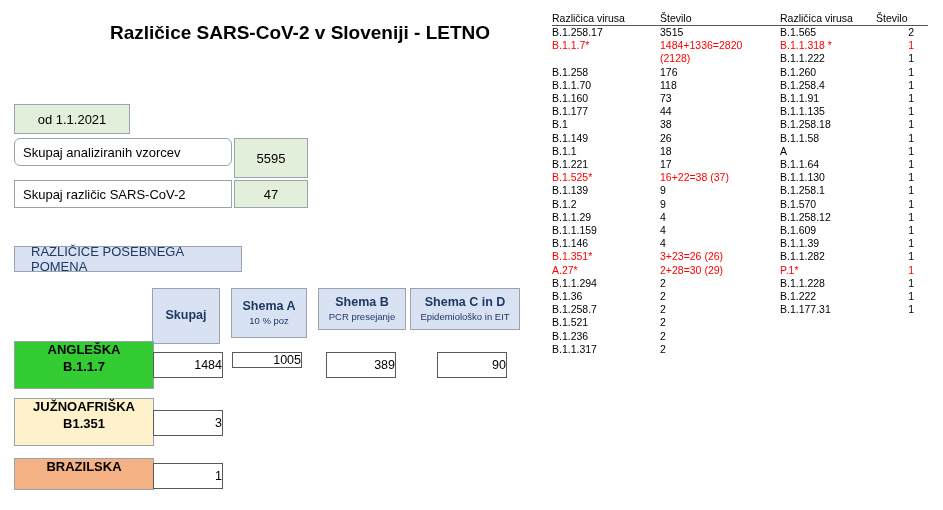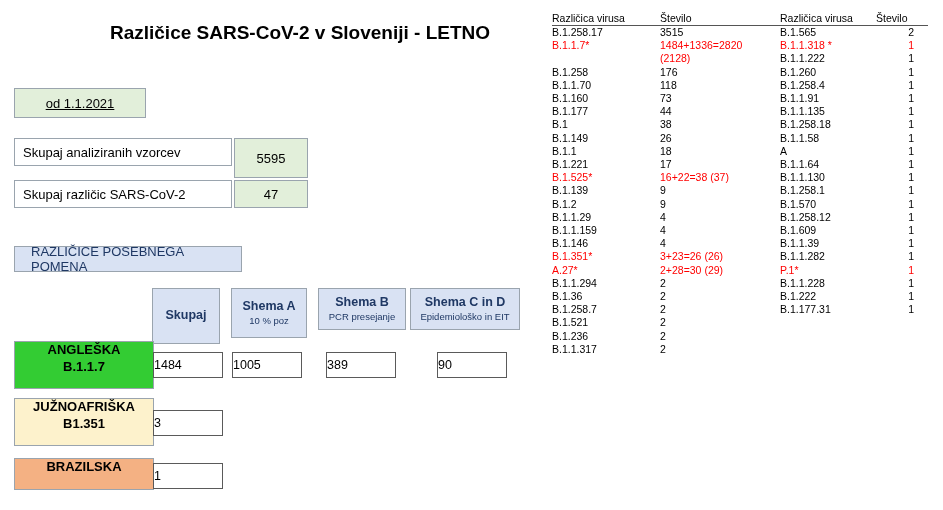--- a/index.html
+++ b/index.html
@@ -87,21 +87,21 @@
     text-align: center;
     line-height: 1.3;
   }
 
   .numbox {
     position: absolute;
     border: 1px solid #5a5a5a;
     background: #ffffff;
     display: flex;
     align-items: center;
-    justify-content: flex-start;
+    justify-content: flex-end;
     font-size: 12.5px;
     color: #000;
   }
 
   
   .tbl {
     position: absolute;
     font-size: 10.5px;
     color: #000;
     border-collapse: collapse;
@@ -126,25 +126,25 @@
   .tbl2 th.c1 { text-align: left; padding-right: 0; }
   .red { color: #ff0000; }
 </style>
 </head>
 <body>
 
 <div id="root">
 
   <div class="title">Različice SARS-CoV-2 v Sloveniji - LETNO</div>
 
-  <div class="box greenbox" style="left:14px; top:88px; width:132px; height:30px;text-decoration:underline;">
+  <div class="box greenbox" style="left:14px; top:104px; width:116px; height:30px;">
     <span>od 1.1.2021</span>
   </div>
 
-  <div class="label-row" style="left:14px; top:138px; width:218px; height:28px;">
+  <div class="label-row" style="left:14px; top:138px; width:218px; height:28px;border-radius:6px;">
     <span>Skupaj analiziranih vzorcev</span>
   </div>
   <div class="box greenbox" style="left:234px; top:138px; width:74px; height:40px;">
     <span>5595</span>
   </div>
 
   <div class="label-row" style="left:14px; top:180px; width:218px; height:28px;">
     <span>Skupaj različic SARS-CoV-2</span>
   </div>
   <div class="box greenbox" style="left:234px; top:180px; width:74px; height:28px;">
@@ -171,21 +171,21 @@
     <span class="s-sub">Epidemiološko in EIT</span>
   </div>
 
   <div class="variantbox" style="left:14px; top:341px; width:140px; height:48px; background:#33cc33;">
     <span>ANGLEŠKA</span>
     <span>B.1.1.7</span>
   </div>
   <div class="numbox" style="left:153px; top:352px; width:70px; height:26px;">
     <span>1484</span>
   </div>
-  <div class="numbox" style="left:232px; top:352px; width:70px; height:26px;">
+  <div class="numbox" style="left:232px; top:352px; width:70px; height:16px;">
     <span>1005</span>
   </div>
   <div class="numbox" style="left:326px; top:352px; width:70px; height:26px;">
     <span>389</span>
   </div>
   <div class="numbox" style="left:437px; top:352px; width:70px; height:26px;">
     <span>90</span>
   </div>
 
   <div class="variantbox" style="left:14px; top:398px; width:140px; height:48px; background:#fdf2cc;">

